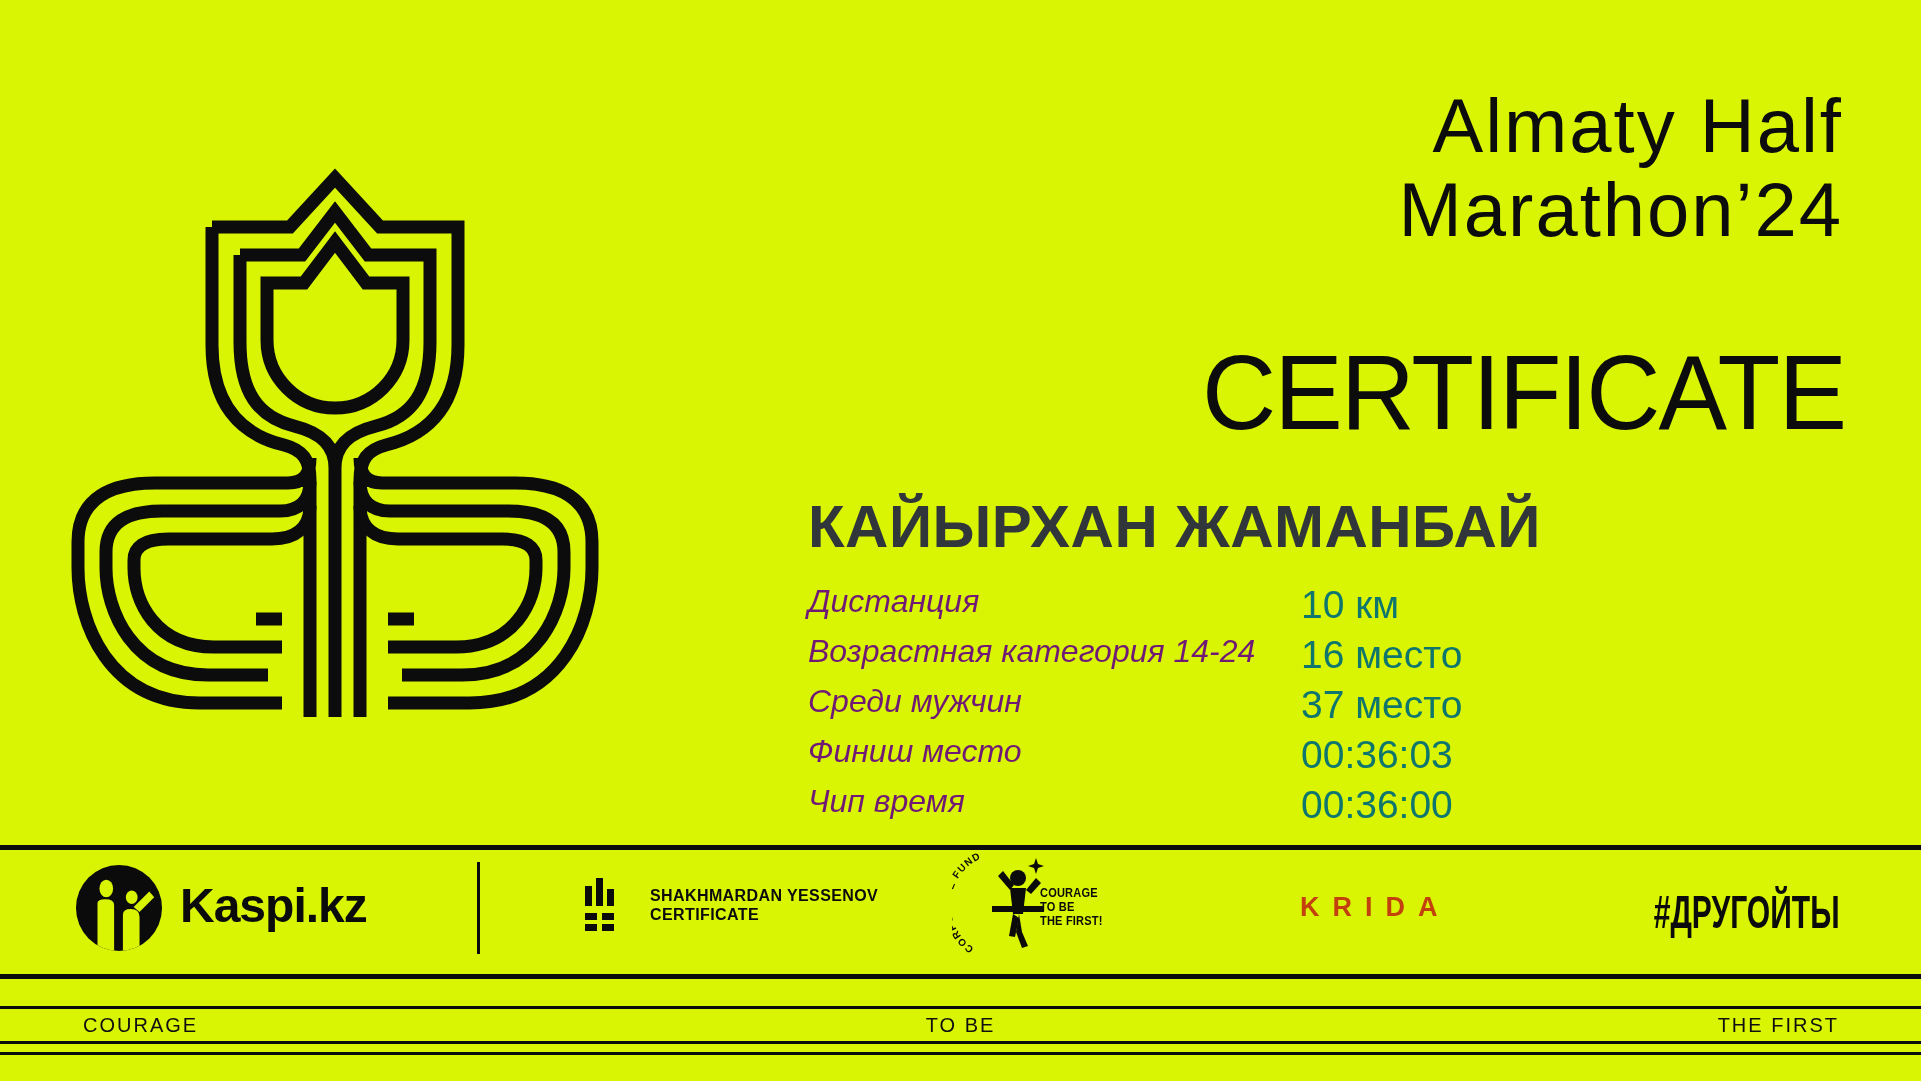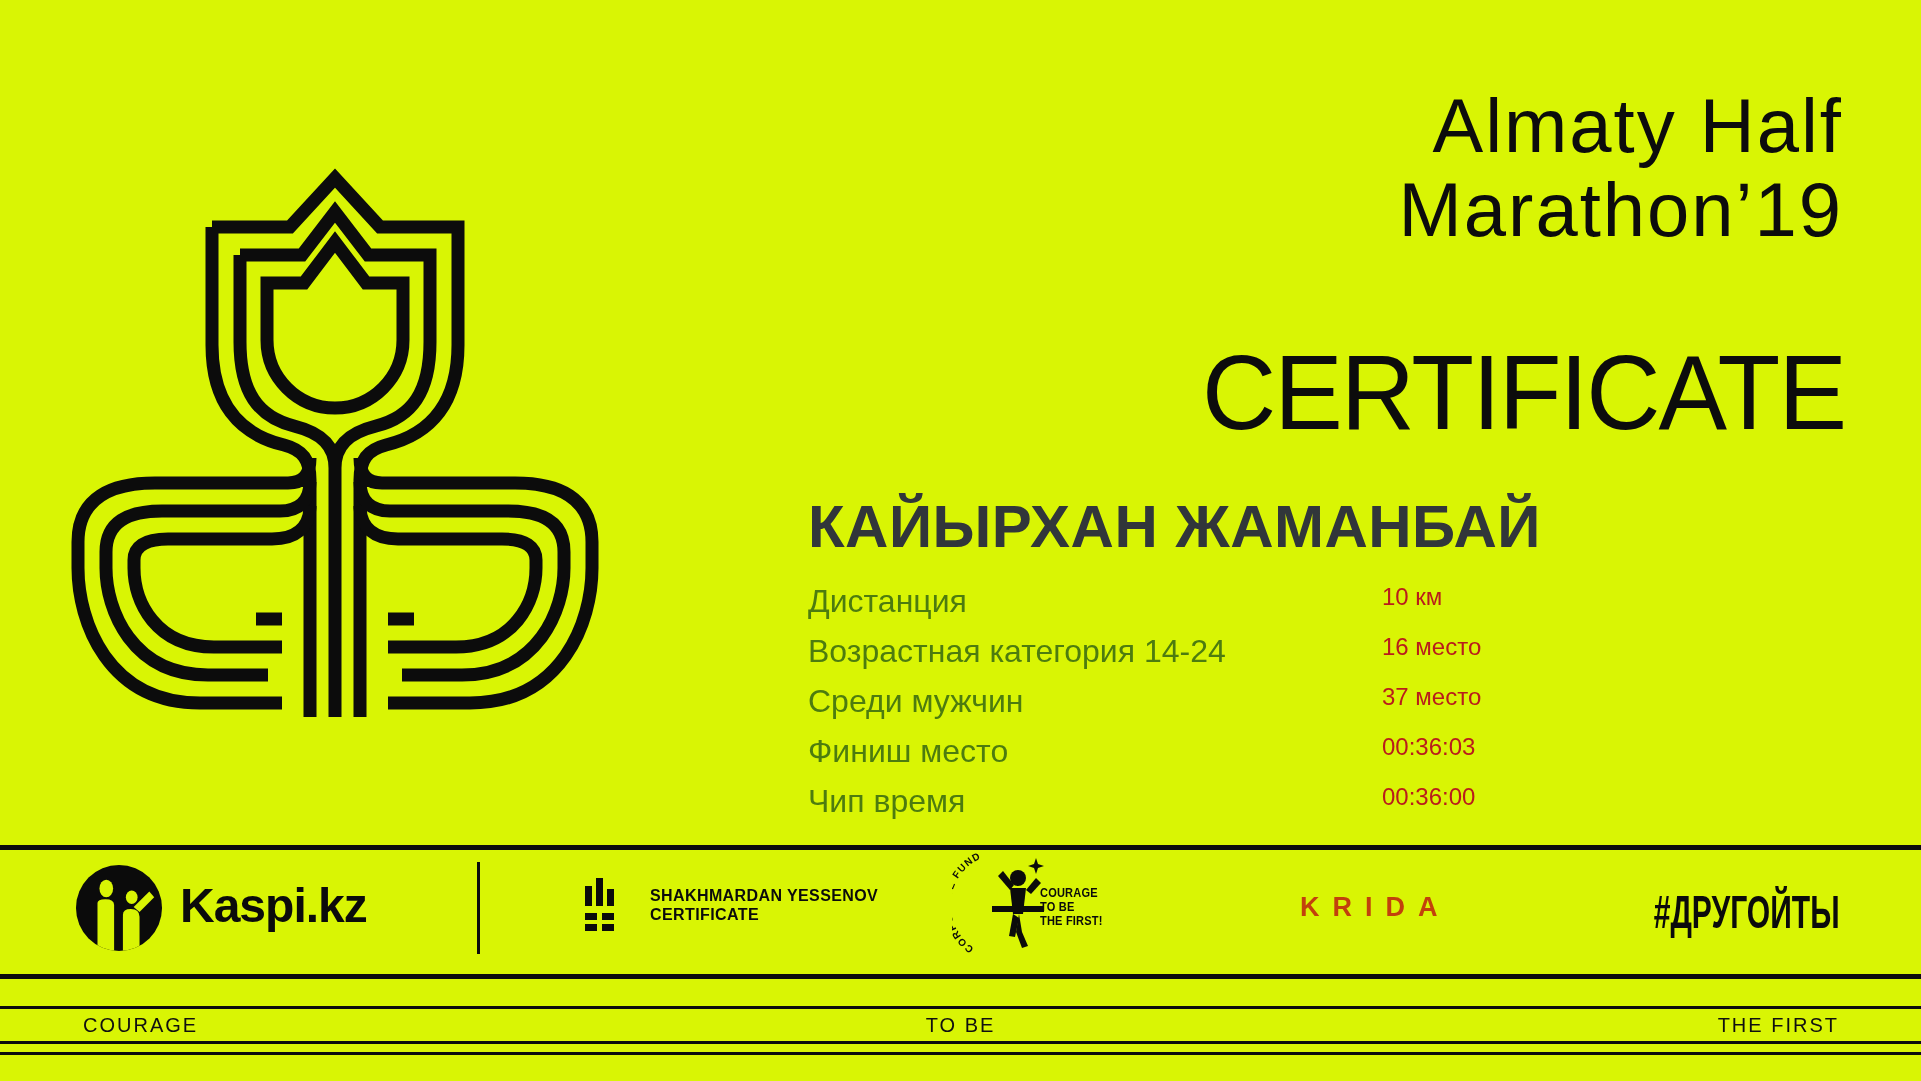--- a/index.html
+++ b/index.html
@@ -8,22 +8,22 @@
     background:#d9f504;
     font-family:"Liberation Sans", sans-serif;
     color:#0c0c0c;
   }
   .abs{position:absolute;}
   
   .title-block{top:84px;right:78px;text-align:right;font-size:76px;line-height:84px;letter-spacing:2px;color:#0c0c0c;white-space:nowrap;}
   .certificate{top:332px;right:76px;font-size:106px;font-weight:400;letter-spacing:-2px;white-space:nowrap;transform:scaleX(.97);transform-origin:right center;color:#0c0c0c;}
   
   .name{left:808px;top:492px;font-size:60px;font-weight:700;letter-spacing:.5px;color:#31363a;white-space:nowrap;}
-  .stat-label{left:808px;font-size:32px;color:#4d7c0f;white-space:nowrap;}
-  .stat-value{left:1382px;font-size:24px;color:#b91c1c;white-space:nowrap;}
+  .stat-label{left:808px;font-size:32px;color:#701a75;white-space:nowrap;font-style:italic;}
+  .stat-value{left:1301px;font-size:39px;color:#0f766e;white-space:nowrap;}
   
   .footer-band{left:0;top:845px;width:1921px;height:124px;border-top:5px solid #0c0c0c;border-bottom:5px solid #0c0c0c;}
   .kaspi-text{left:180px;top:878px;font-size:48px;font-weight:700;letter-spacing:-1px;color:#0b0b0b;white-space:nowrap;}
   .divider{left:477px;top:862px;width:3px;height:92px;background:#0c0c0c;}
   .yessenov-text{left:650px;top:886px;font-size:16px;font-weight:700;line-height:19px;letter-spacing:.4px;color:#0b0b0b;white-space:nowrap;}
   .cf-text{left:1040px;top:886px;font-size:12px;font-weight:700;line-height:14px;letter-spacing:.2px;transform:scaleX(.92);transform-origin:left top;color:#0b0b0b;white-space:nowrap;}
   .krida{left:1300px;top:892px;font-size:27px;font-weight:700;letter-spacing:13px;color:#c2410c;white-space:nowrap;}
   .hashtag{right:81px;top:884px;font-size:47px;font-weight:700;letter-spacing:0;transform:scaleX(.64);transform-origin:right center;color:#0b0b0b;white-space:nowrap;}
   
   .hline{left:0;width:1921px;background:#0c0c0c;}
@@ -55,21 +55,21 @@
          M340,361 H458 C492,361 514,372 514,402 V418 C514,460 488,525 412,525 H352
          M348,389 H452 C476,389 486,397 486,410 V418 C486,452 464,497 406,497 H338
          M338,469 H364
          M332,333 C316,333 310,324 310,308
          M340,361 C320,361 310,350 310,332
          M348,389 C324,389 310,377 310,356"></path>
   </svg>
 
   <div class="abs title-block">
     <div>Almaty Half</div>
-    <div>Marathon’19</div>
+    <div>Marathon’24</div>
   </div>
   <div class="abs certificate">CERTIFICATE</div>
 
   <div class="abs name">КАЙЫРХАН ЖАМАНБАЙ</div>
 
   <div class="abs stat-label" style="top:583px">Дистанция</div>
   <div class="abs stat-value" style="top:583px">10 км</div>
   <div class="abs stat-label" style="top:633px">Возрастная категория 14-24</div>
   <div class="abs stat-value" style="top:633px">16 место</div>
   <div class="abs stat-label" style="top:683px">Среди мужчин</div>

